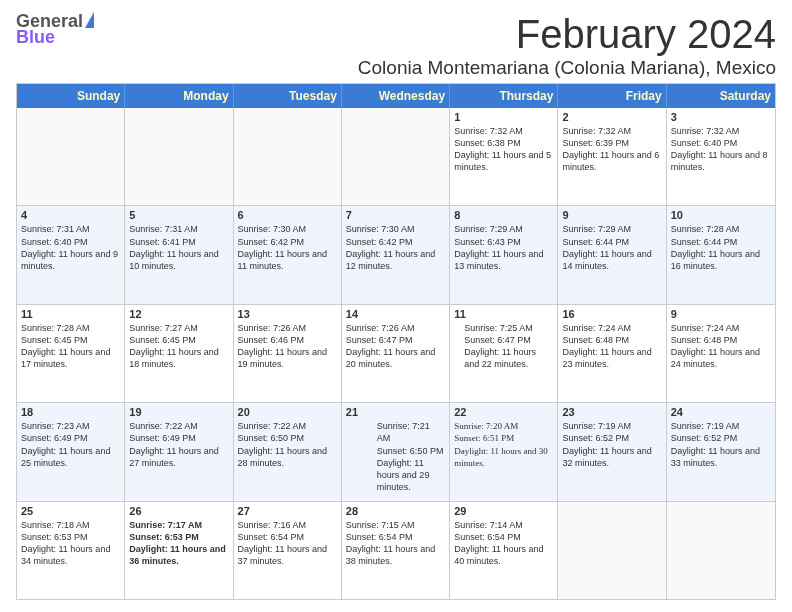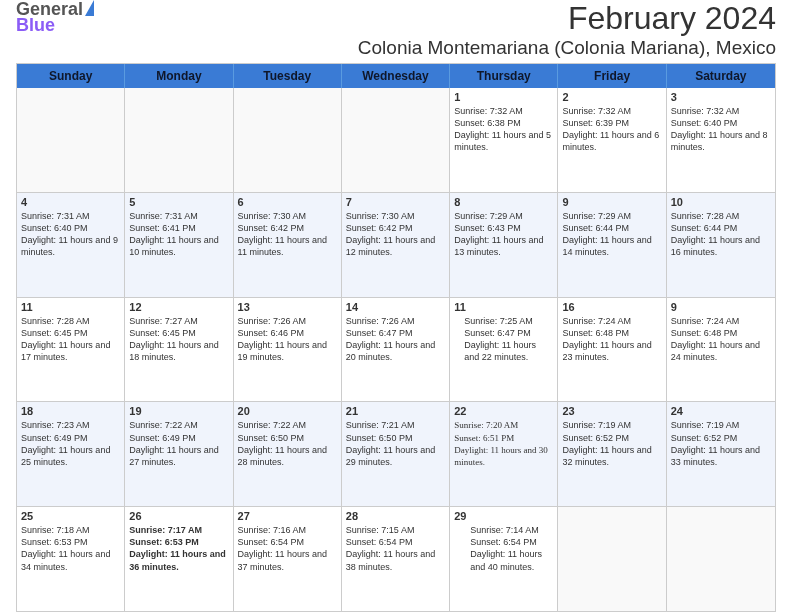--- a/index.html
+++ b/index.html
@@ -6,66 +6,66 @@
     body {
       font-family: Arial, sans-serif;
       background: #fff;
       width: 792px;
       height: 612px;
       overflow: hidden;
     }
     .page {
       width: 792px;
       height: 612px;
-      padding: 0 16px;
+      padding: 12px 16px;
       display: flex;
       flex-direction: column;
     }
     .header-row {
       display: flex;
       justify-content: space-between;
       align-items: flex-start;
       margin-bottom: 4px;
     }
     .logo {
       display: flex;
       flex-direction: column;
       align-items: flex-start;
       line-height: 1;
     }
     .title-block {
       text-align: right;
     }
     .month-title {
-      font-size: 32px;
+      font-size: 40px;
       color: #333;
       font-weight: normal;
     }
     .subtitle {
       font-size: 19px;
       color: #333;
     }
     .calendar {
       flex: 1;
       display: flex;
       flex-direction: column;
       border: 1px solid #ccc;
       border-collapse: collapse;
     }
     .cal-header {
       display: grid;
       grid-template-columns: repeat(7, 1fr);
       background: #3a7bd5;
     }
     .cal-header-cell {
-      color: #0f172a;
+      color: #fef9c3;
       font-size: 12px;
       font-weight: bold;
       padding: 5px 4px;
-      text-align: center;
+      text-align: right;
       border-right: 1px solid #5a9be0;
     }
     .cal-header-cell:last-child { border-right: none; }
     .cal-body {
       flex: 1;
       display: flex;
       flex-direction: column;
     }
     .cal-row {
       display: grid;
@@ -256,21 +256,21 @@
 Daylight: 11 hours and 27 minutes.</div>
           </div>
           <div class="cal-cell">
             <span class="day-num">20</span>
             <div class="cell-text" style="white-space: pre-line;">Sunrise: 7:22 AM
 Sunset: 6:50 PM
 Daylight: 11 hours and 28 minutes.</div>
           </div>
           <div class="cal-cell">
             <span class="day-num">21</span>
-            <div class="cell-text" style="white-space: pre-line;">Sunrise: 7:21 AM
+            <div class="cell-text" style="white-space: pre-line; margin-left: 31px;">Sunrise: 7:21 AM
 Sunset: 6:50 PM
 Daylight: 11 hours and 29 minutes.</div>
           </div>
           <div class="cal-cell">
             <span class="day-num">22</span>
             <div class="cell-text" style="white-space: pre-line; font-family: Liberation Serif, serif;">Sunrise: 7:20 AM
 Sunset: 6:51 PM
 Daylight: 11 hours and 30 minutes.</div>
           </div>
           <div class="cal-cell">
@@ -306,21 +306,21 @@
 Daylight: 11 hours and 37 minutes.</div>
           </div>
           <div class="cal-cell">
             <span class="day-num">28</span>
             <div class="cell-text" style="white-space: pre-line;">Sunrise: 7:15 AM
 Sunset: 6:54 PM
 Daylight: 11 hours and 38 minutes.</div>
           </div>
           <div class="cal-cell">
             <span class="day-num">29</span>
-            <div class="cell-text" style="white-space: pre-line; margin-left: 16px;">Sunrise: 7:14 AM
+            <div class="cell-text" style="white-space: pre-line;">Sunrise: 7:14 AM
 Sunset: 6:54 PM
 Daylight: 11 hours and 40 minutes.</div>
           </div>
           <div class="cal-cell empty-cell"></div>
           <div class="cal-cell empty-cell"></div>
         </div>
       </div>
   </div>
 </div>
 

